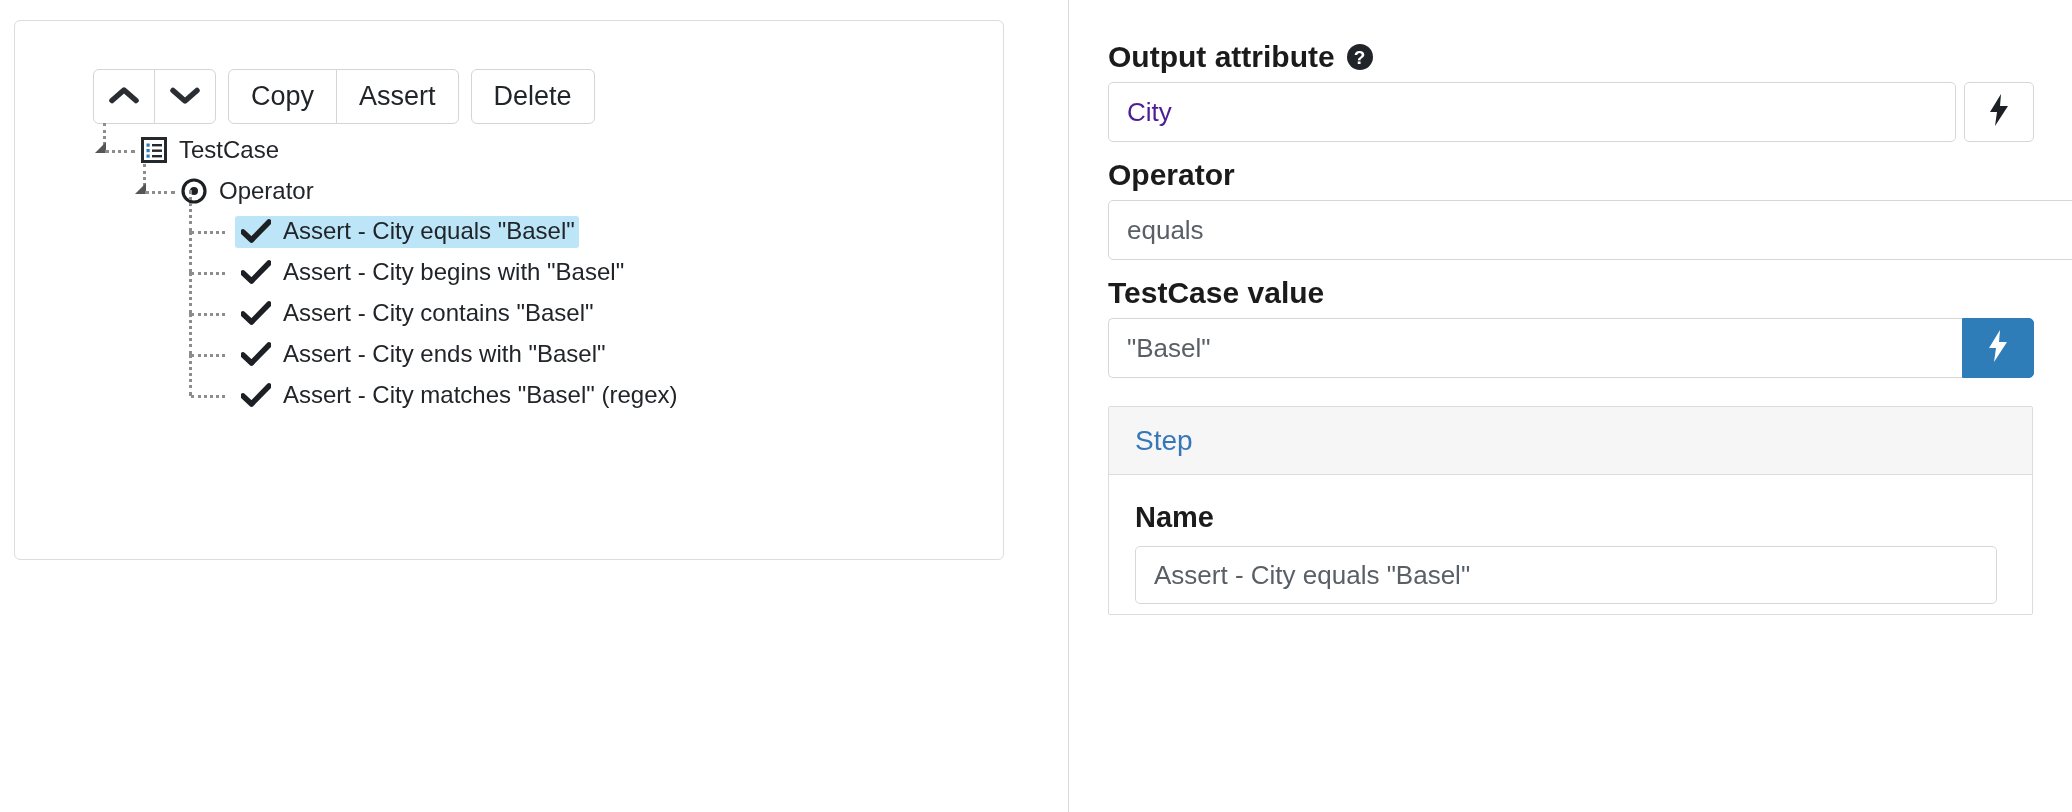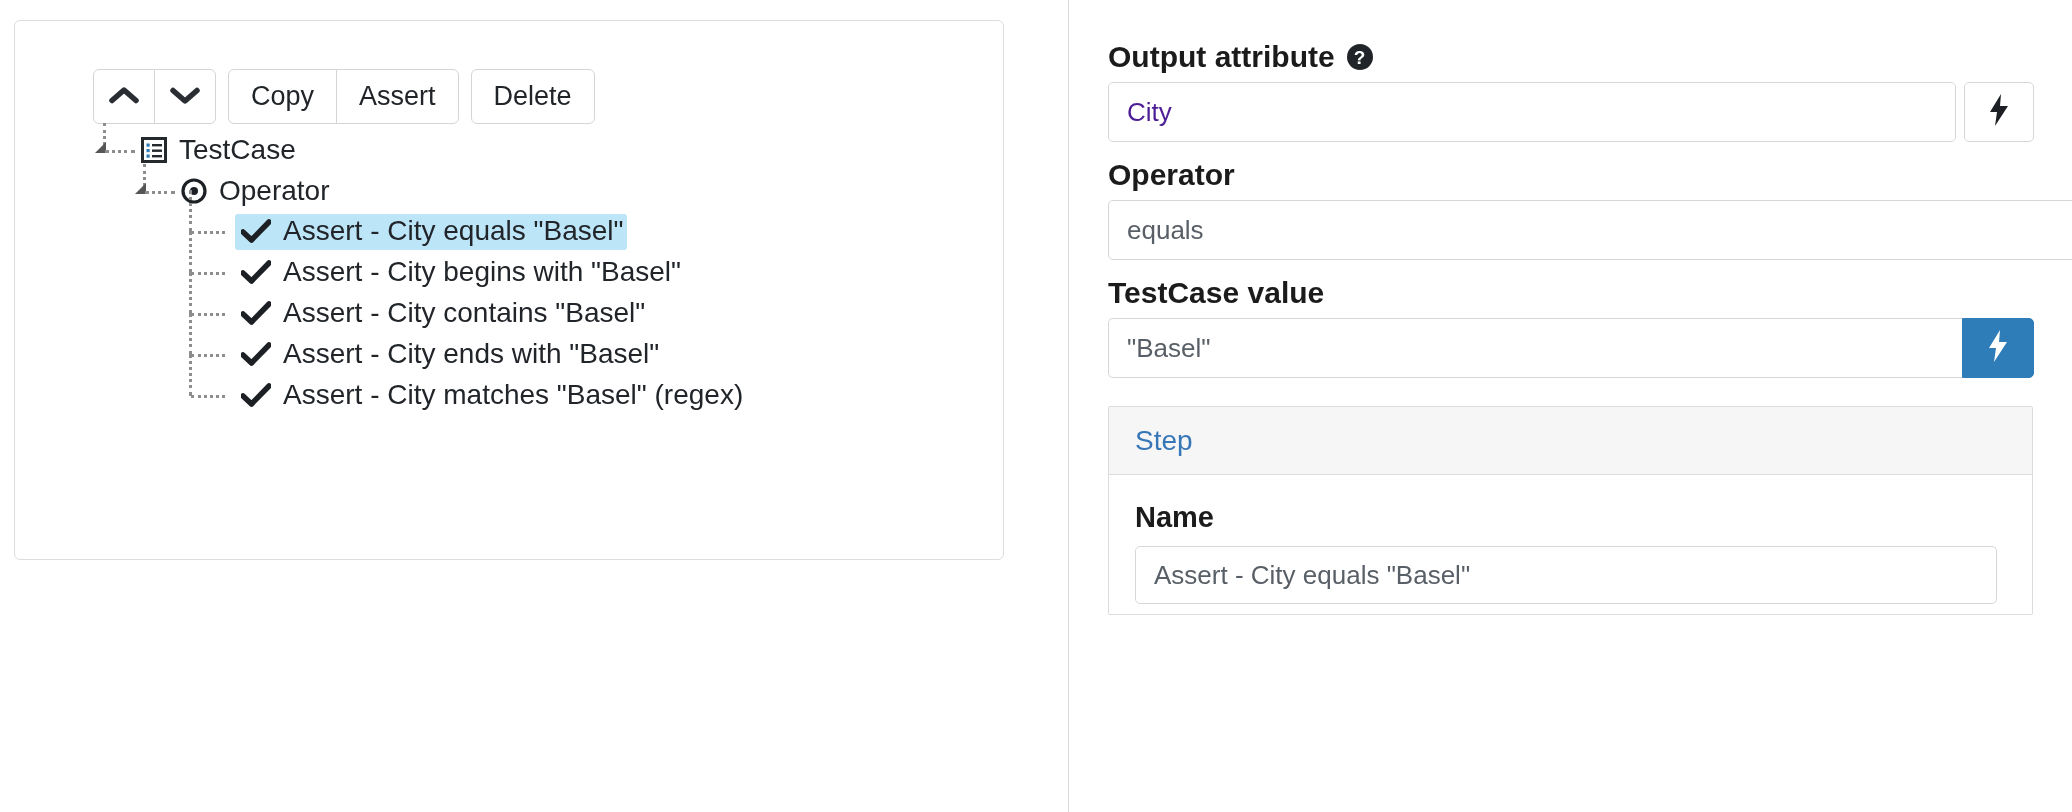--- a/index.html
+++ b/index.html
@@ -79,21 +79,21 @@
     width: 920px;
   }
   .tree-row {
     position: relative;
     height: 41px;
     display: flex;
     align-items: center;
     white-space: nowrap;
   }
   .node-label {
-    font-size: 28px;
+    font-size: 24px;
     color: #212529;
     line-height: 1;
     padding-left: 10px;
   }
   .node-icon {
     display: inline-flex;
     align-items: center;
     justify-content: center;
     width: 30px; height: 30px;
     flex: 0 0 30px;

